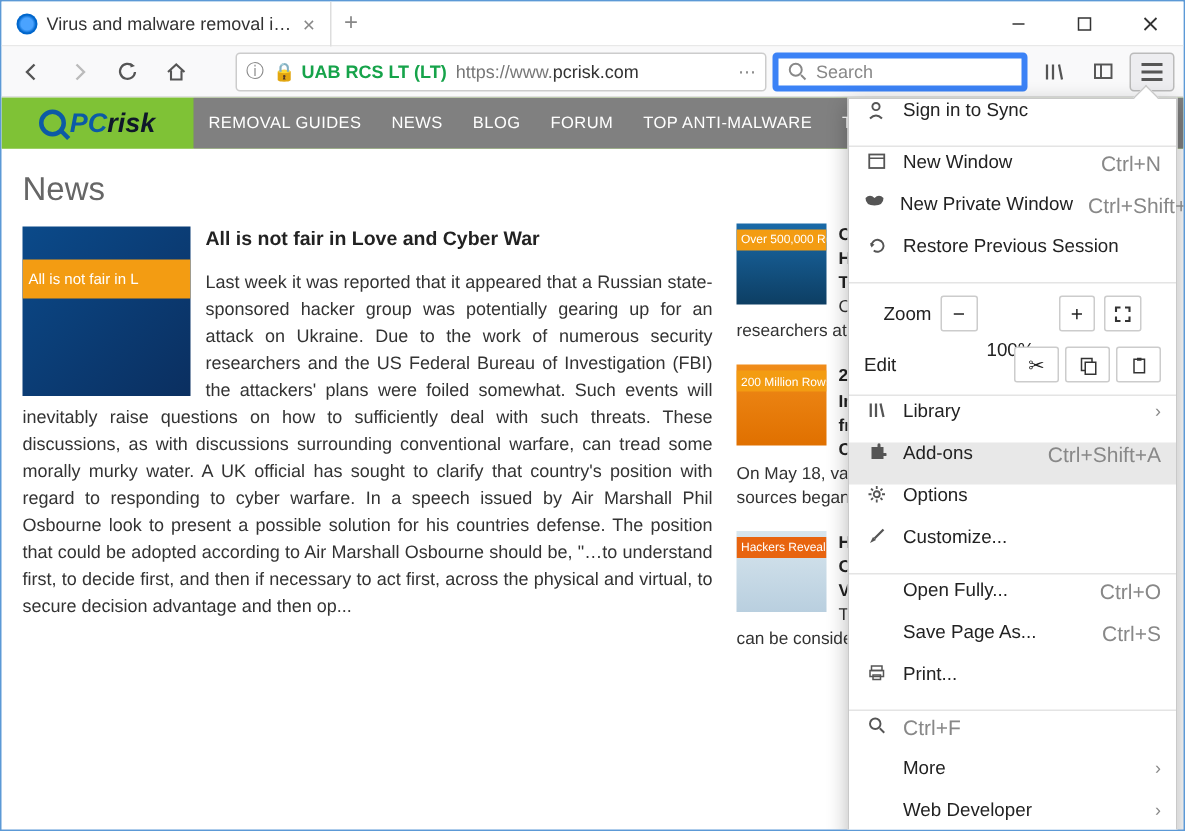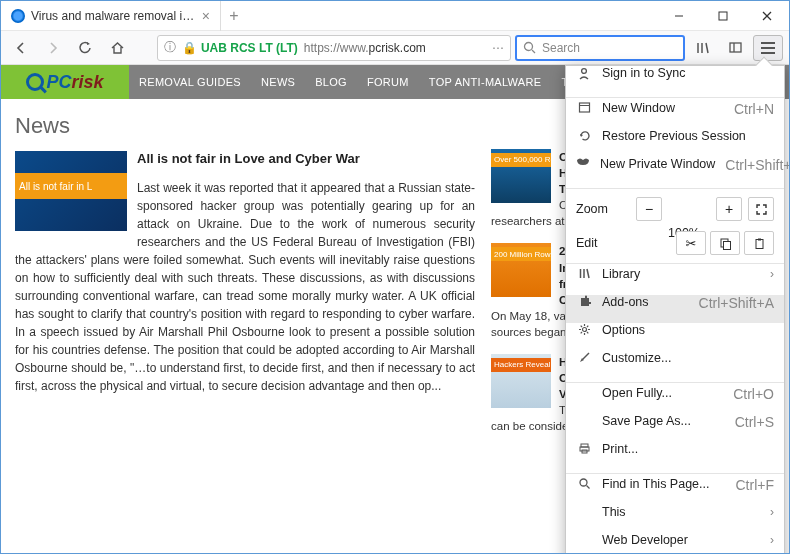--- a/index.html
+++ b/index.html
@@ -17,48 +17,48 @@
 .win-controls .close-win { color: #fff; background: #0078d7; }
 .win-controls .close-win { background: transparent; color:#333; }
 
 .toolbar { height: 34px; display: flex; align-items: center; gap: 4px; padding: 0 6px; border-bottom: 1px solid #e0e0e0; background: #f9f9fa; }
 .tool-icon { width: 28px; height: 28px; display: flex; align-items: center; justify-content: center; color: #555; border-radius: 3px; font-size: 14px; }
 .urlbar { flex: 1; height: 26px; border: 1px solid #ccc; border-radius: 3px; display: flex; align-items: center; padding: 0 6px; gap: 6px; background: #fff; font-size: 12px; }
 .id-block { display: flex; align-items: center; gap: 4px; color: #16a34a; font-weight: 600; }
 .lock { color: #16a34a; }
 .url-text { color: #777; }
 .url-text .host { color: #333; }
-.searchbar { width: 170px; height: 26px; border: 2px solid #3b82f6; border-radius: 3px; display: flex; align-items: center; padding: 0 6px; gap: 6px; background: #fff; font-size: 12px; color: #888; }
+.searchbar { width: 170px; height: 26px; border: 4px solid #3b82f6; border-radius: 3px; display: flex; align-items: center; padding: 0 6px; gap: 6px; background: #fff; font-size: 12px; color: #888; }
 .hamburger { width: 30px; height: 26px; border: 1px solid #bbb; border-radius: 3px; display: flex; align-items: center; justify-content: center; background: #ededf0; }
 .hamburger .lines, .hamburger .lines::before, .hamburger .lines::after { content:""; display:block; width:14px; height:2px; background:#555; position:relative; }
 .hamburger .lines::before { position:absolute; top:-5px; }
 .hamburger .lines::after { position:absolute; top:5px; }
 
 
 .content { display: flex; height: calc(100% - 64px); position: relative; }
 .page { flex: 1; overflow: hidden; }
 
 
 .site-header { height: 34px; background: #7bbf2e; display: flex; align-items: center; }
 .logo { height: 34px; width: 128px; background: #7fc236; display: flex; align-items: center; justify-content: center; gap: 2px; }
 .logo .mag { width: 18px; height: 18px; border: 3px solid #0c5aa6; border-radius: 50%; position: relative; }
 .logo .mag::after { content:""; position:absolute; width:8px; height:3px; background:#0c5aa6; bottom:-3px; right:-6px; transform:rotate(45deg); }
 .logo-text { font-weight: bold; font-style: italic; font-size: 18px; }
 .logo-text .pc { color: #0c5aa6; }
-.logo-text .risk { color: #7f1d1d; }
+.logo-text .risk { color: #0f172a; }
 .nav { background: #808080; flex: 1; height: 34px; display: flex; align-items: center; }
 .nav-item { color: #fff; font-size: 11px; padding: 0 10px; letter-spacing: 0.3px; }
 
 
 .news-body { padding: 14px 14px 0 14px; display: flex; gap: 20px; }
 .news-left { flex: 1; }
 .news-title { font-size: 22px; color: #666; font-weight: 400; margin-bottom: 10px; }
 .news-cols { display: flex; gap: 16px; }
 .lead-col { flex: 1.15; font-size: 12px; color: #333; line-height: 1.5; }
-.lead-thumb { float: left; width: 112px; height: 80px; margin: 2px 10px 2px 0; background: linear-gradient(135deg,#0b4a8a,#0b2f60); position: relative; overflow:hidden; }
+.lead-thumb { float: left; width: 112px; height: 113px; margin: 2px 10px 2px 0; background: linear-gradient(135deg,#0b4a8a,#0b2f60); position: relative; overflow:hidden; }
 .lead-thumb .band { position:absolute; top:22px; left:0; right:0; height:26px; background:#f39c12; color:#fff; font-size:10px; display:flex; align-items:center; padding-left:4px; white-space:nowrap; overflow:hidden; }
 .lead-title { font-weight: bold; color: #222; font-size: 13px; margin-bottom: 4px; }
 .lead-text { text-align: justify; margin-top: 10px; }
 .side-col { width: 190px; display: flex; flex-direction: column; gap: 14px; }
 .side-item { font-size: 11.5px; color: #333; line-height: 1.4; }
 .side-item::after { content:""; display:block; clear:both; }
 .side-thumb { float:left; width: 60px; height: 54px; margin-right: 8px; background: linear-gradient(#1a6aa8,#0d3e63); position:relative; overflow:hidden; }
 .side-thumb .band { position:absolute; top:4px; left:0; right:0; height:14px; background:#f39c12; color:#fff; font-size:8px; display:flex; align-items:center; padding-left:3px; white-space:nowrap; overflow:hidden; }
 .side-thumb.light { background: linear-gradient(#d8e6ee,#b9cfdf); }
 .side-thumb.orange { background: linear-gradient(#f08c1a,#e07000); }
@@ -73,21 +73,21 @@
 
 .appmenu { position: absolute; top: 0; right: 4px; width: 220px; background: #fff; border: 1px solid #c9c9c9; box-shadow: 0 4px 14px rgba(0,0,0,0.3); font-size: 12.5px; color: #222; z-index: 50; }
 .appmenu .arrow { position:absolute; top:-7px; right:14px; width:12px; height:12px; background:#fff; border-left:1px solid #c9c9c9; border-top:1px solid #c9c9c9; transform:rotate(45deg); }
 .menu-row { display: flex; height: 28px; padding: 0 10px; gap: 10px; }
 .menu-row.highlight { background: #e8e8e8; }
 .menu-row .mi-icon { width: 16px; display:flex; justify-content:center; color:#555; font-size:13px; }
 .menu-row .mi-label { flex: 1; white-space: nowrap; }
 .menu-row .mi-sc { color: #888; font-size: 14px; }
 .menu-row .mi-chev { color:#888; font-size:12px; }
 .menu-sep { height: 1px; background: #e4e4e4; margin: 3px 0; }
-.zoom-row { display:flex; align-items:center; height:34px; padding:0 10px; gap:6px; }
+.zoom-row { display:flex; align-items:center; height:34px; padding:0 23px; gap:6px; }
 .zoom-row .lbl { flex:1; }
 .zoom-btn { width:26px; height:24px; border:1px solid #ccc; border-radius:2px; display:flex; align-items:center; justify-content:center; font-size:14px; background:#fff; }
 .zoom-val { min-width:42px; text-align:left;margin-top:48px; }
 .edit-row { display:flex; align-items:center; height:34px; padding:0 10px; gap:4px; }
 .edit-row .lbl { flex:1; }
 .edit-btn { width:30px; height:24px; border:1px solid #ccc; border-radius:2px; display:flex; align-items:center; justify-content:center; font-size:13px; background:#fff; }
 
 svg { display:block; }
 </style>
 </head>
@@ -272,35 +272,35 @@
           <svg width="13" height="13">
             <rect x="1.5" y="2" width="10" height="9" fill="none" stroke="#555" stroke-width="1.2"></rect>
             <line x1="1.5" y1="4.5" x2="11.5" y2="4.5" stroke="#555"></line>
           </svg>
         </span>
       <span class="mi-label">New Window</span>
       <span class="mi-sc">Ctrl+N</span>
     </div>
     <div class="menu-row">
       <span class="mi-icon">
+          <svg width="14" height="10">
+            <path d="M1 3 Q4 0 7 3 Q10 0 13 3 Q13 8 7 8 Q1 8 1 3 Z" fill="#555"></path>
+          </svg>
+        </span>
+      <span class="mi-label">New Private Window</span>
+      <span class="mi-sc">Ctrl+Shift+P</span>
+    </div>
+    <div class="menu-row">
+      <span class="mi-icon">
           <svg width="13" height="13">
             <path d="M3 7 A4 4 0 1 1 4.5 10" fill="none" stroke="#555" stroke-width="1.3"></path>
             <path d="M2 5 L3 8 L5 6 Z" fill="#555"></path>
           </svg>
         </span>
       <span class="mi-label">Restore Previous Session</span>
-    </div>
-    <div class="menu-row">
-      <span class="mi-icon">
-          <svg width="14" height="10">
-            <path d="M1 3 Q4 0 7 3 Q10 0 13 3 Q13 8 7 8 Q1 8 1 3 Z" fill="#555"></path>
-          </svg>
-        </span>
-      <span class="mi-label">New Private Window</span>
-      <span class="mi-sc">Ctrl+Shift+P</span>
     </div>
     <div class="menu-sep"></div>
     <div class="zoom-row">
       <span class="lbl">Zoom</span>
       <div class="zoom-btn">−</div>
       <span class="zoom-val">100%</span>
       <div class="zoom-btn">+</div>
       <div class="zoom-btn">
           <svg width="13" height="13">
             <path d="M2 5 V2 H5 M8 2 H11 V5 M11 8 V11 H8 M5 11 H2 V8" fill="none" stroke="#333" stroke-width="1.4"></path>
@@ -393,26 +393,25 @@
       <span class="mi-label">Print...</span>
     </div>
     <div class="menu-sep"></div>
     <div class="menu-row">
       <span class="mi-icon">
           <svg width="13" height="13">
             <circle cx="5.5" cy="5.5" r="3.5" fill="none" stroke="#555" stroke-width="1.3"></circle>
             <line x1="8.5" y1="8.5" x2="11.5" y2="11.5" stroke="#555" stroke-width="1.3"></line>
           </svg>
         </span>
-      <span class="mi-label">Find in This Page...</span>
       <span class="mi-sc">Ctrl+F</span>
     </div>
     <div class="menu-row">
       <span class="mi-icon"></span>
-      <span class="mi-label">This</span>
+      <span class="mi-label">More</span>
       <span class="mi-chev">›</span>
     </div>
     <div class="menu-row">
       <span class="mi-icon"></span>
       <span class="mi-label">Web Developer</span>
       <span class="mi-chev">›</span>
     </div>
 
   </div>
 </div>

